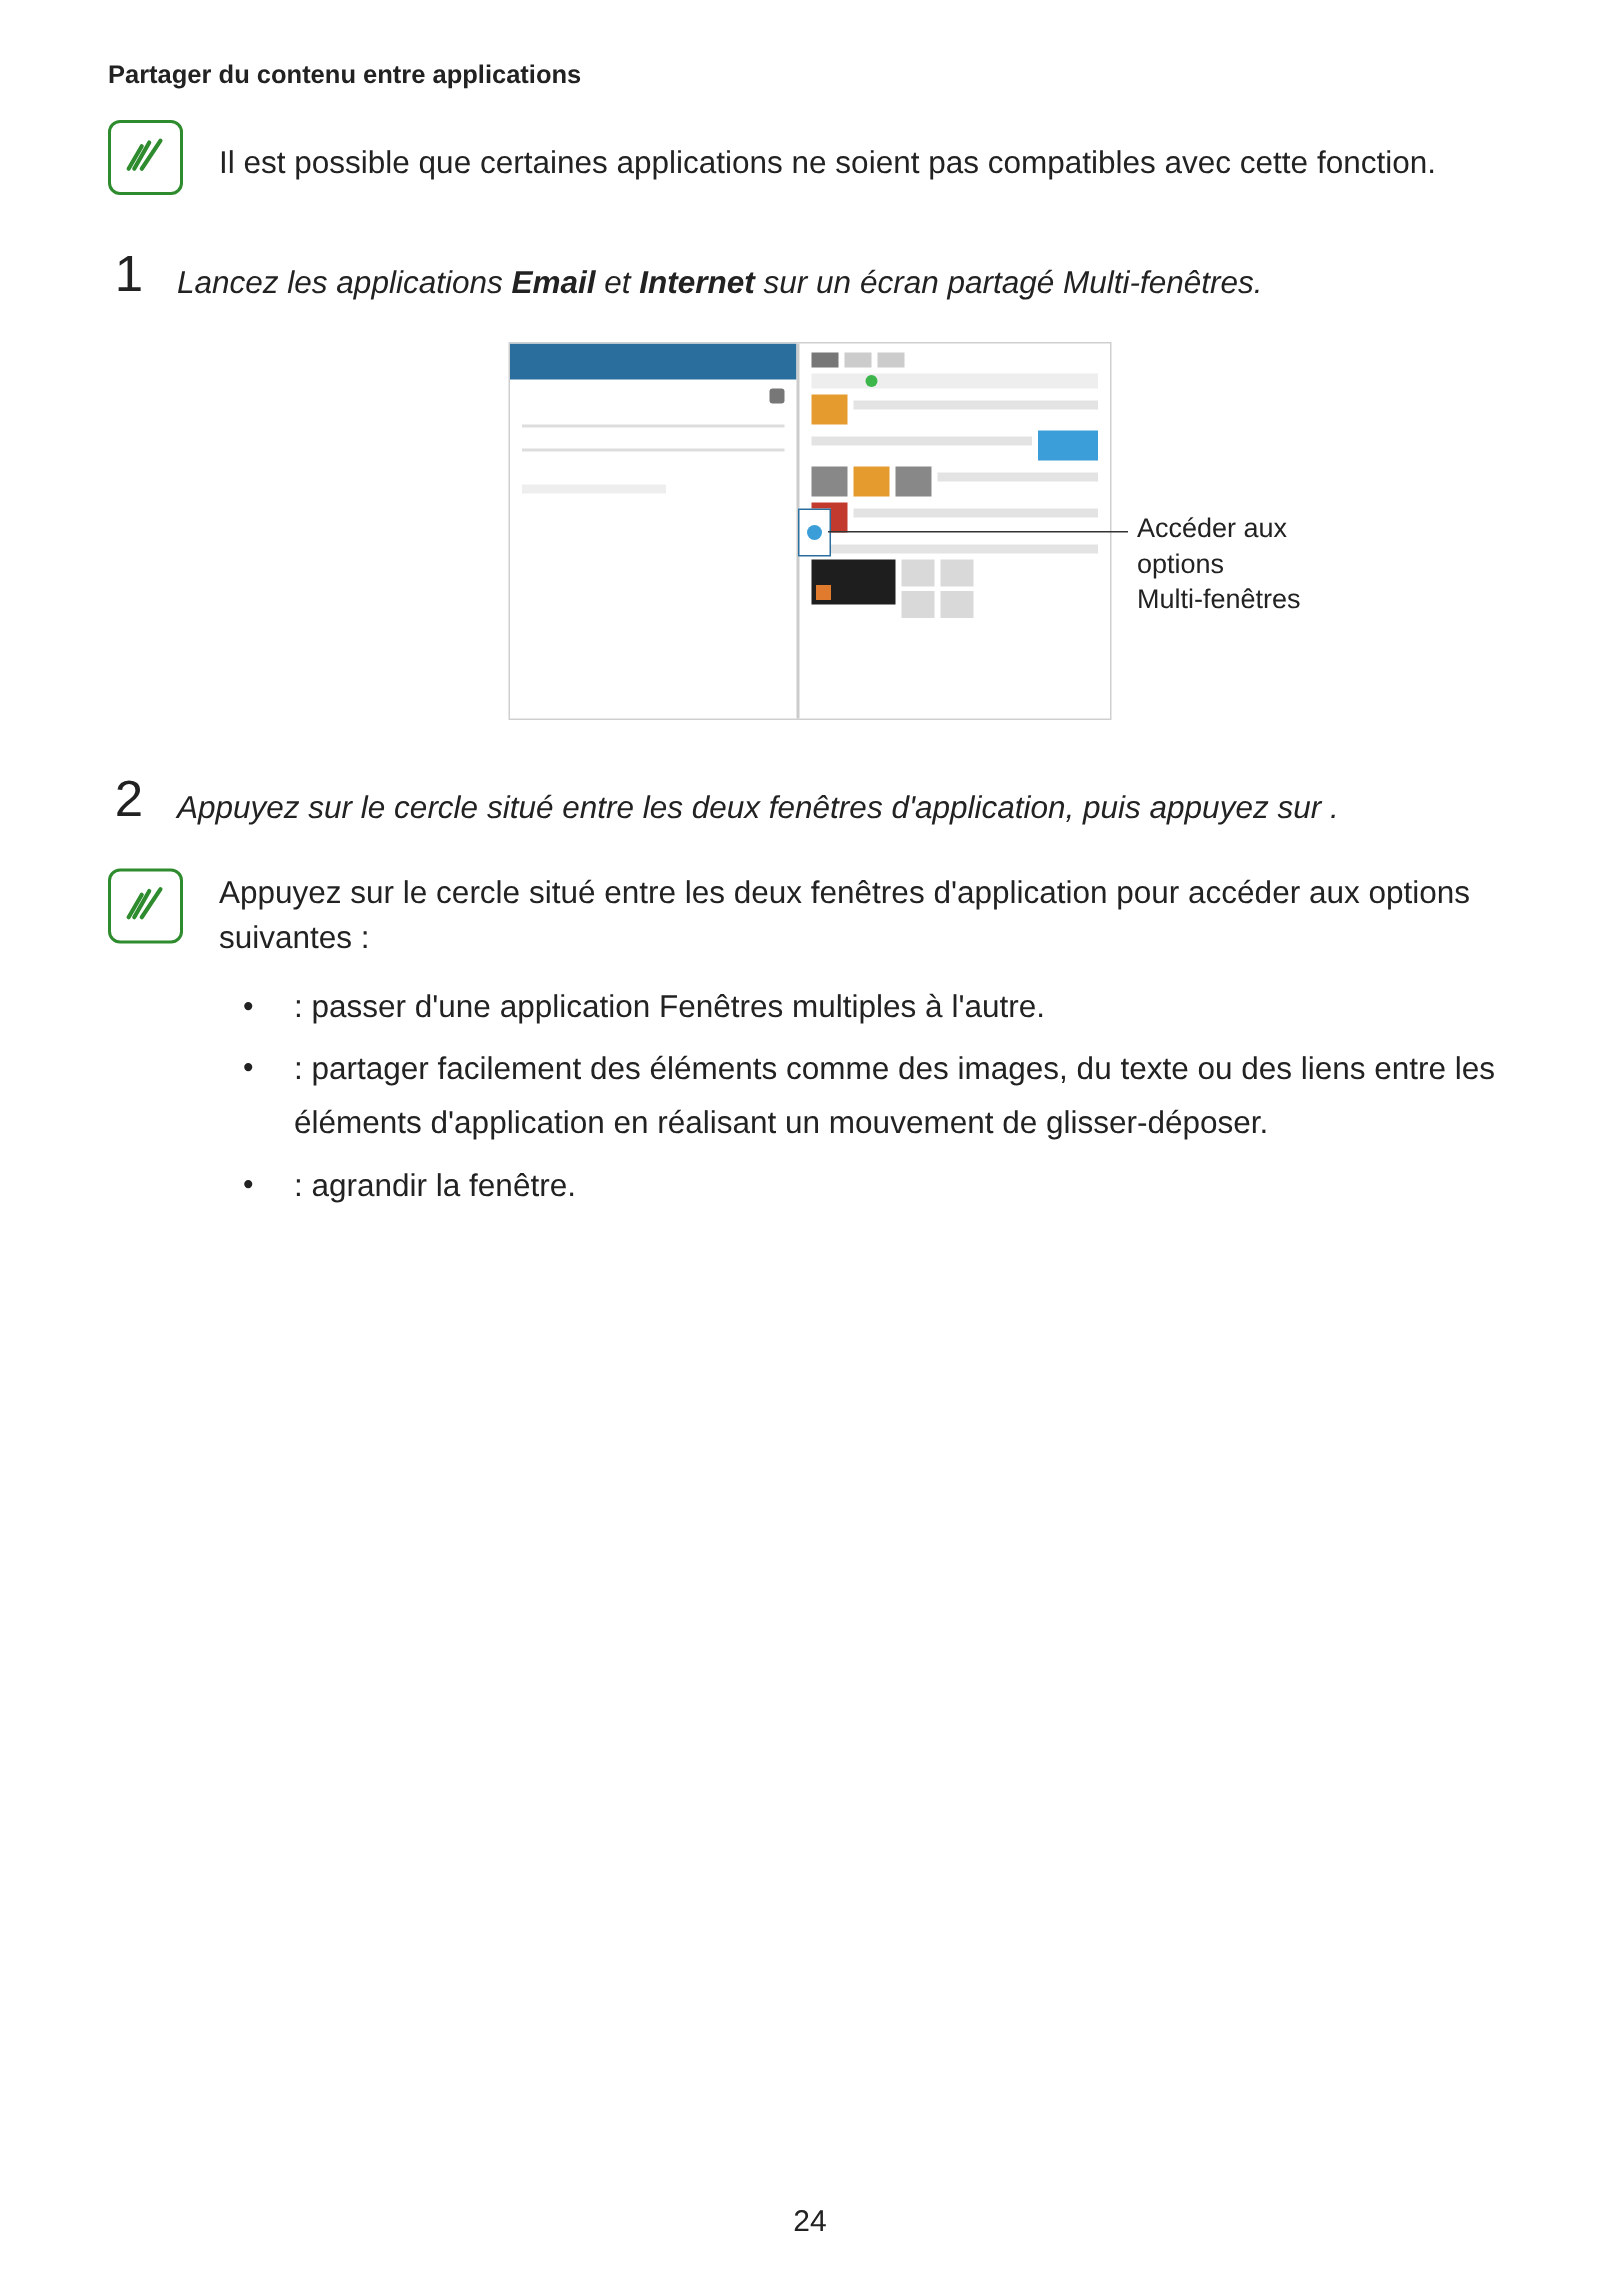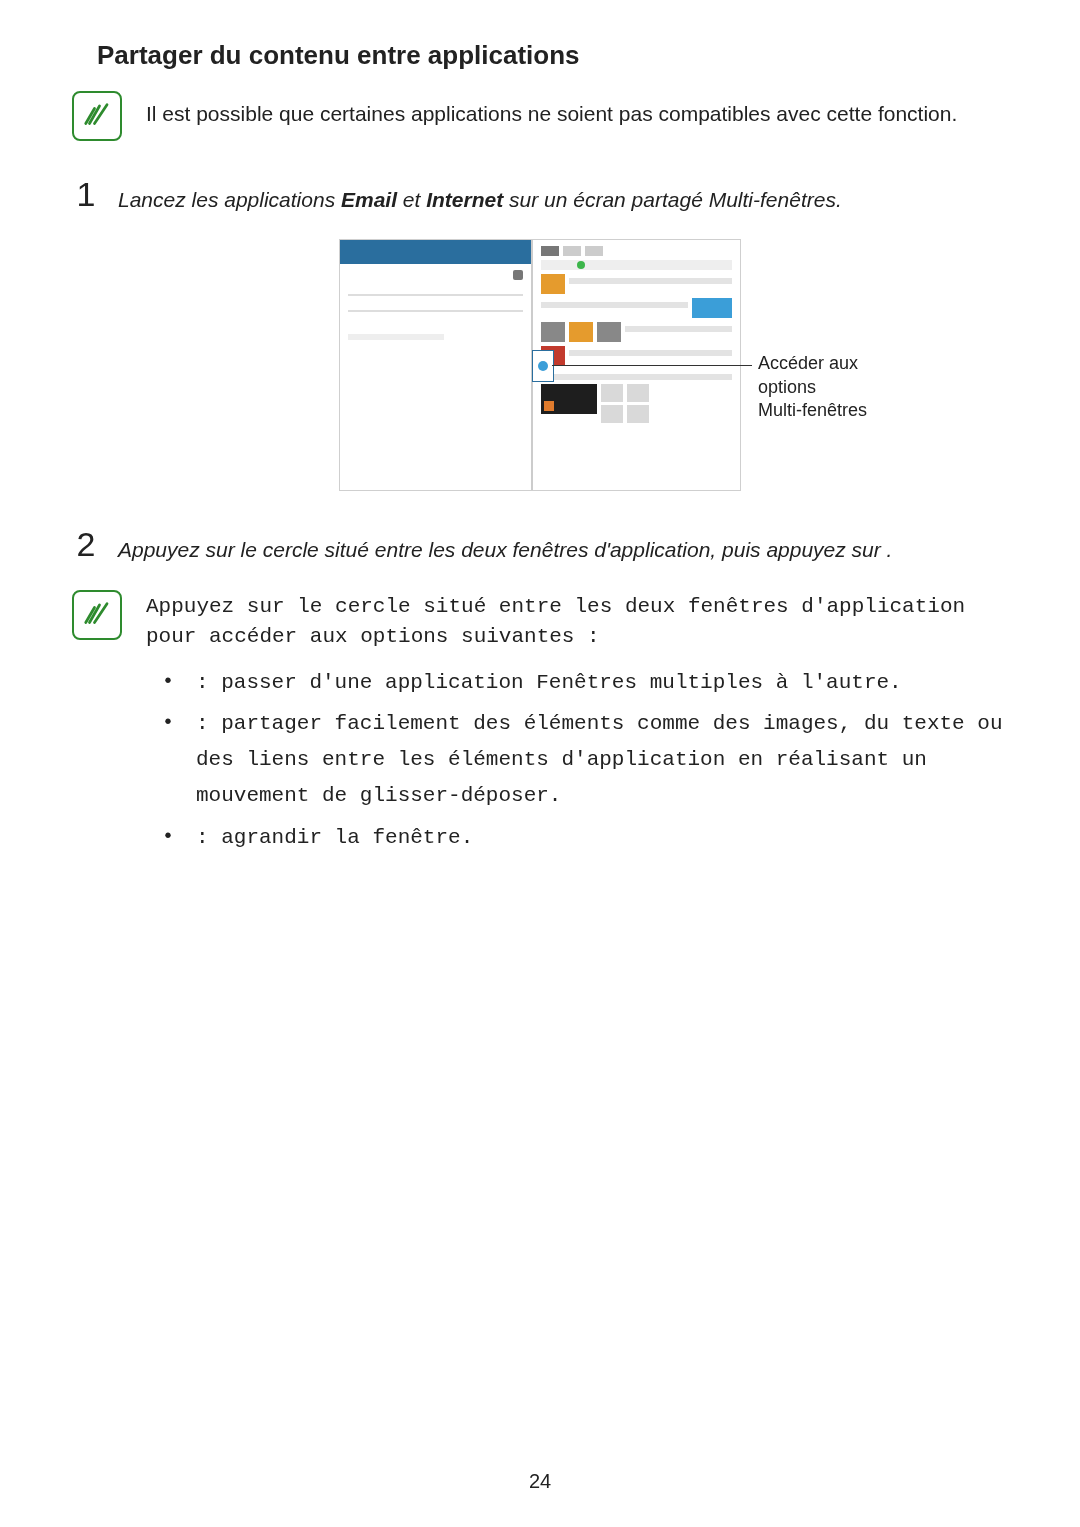--- a/index.html
+++ b/index.html
@@ -15,35 +15,34 @@
     position: relative;
     box-sizing: border-box;
     padding: 40px 72px 0 72px;
   }
   .breadcrumb {
     font-size: 22px;
     color: #555;
     margin-bottom: 50px;
   }
   .section-title {
-    font-size: 26px;
+    font-size: 17px;
     font-weight: 700;
     margin-bottom: 20px;
-    margin-left: 25px;
   }
   .intro {
     font-size: 21px;
     line-height: 1.45;
     margin-bottom: 28px;
   }
   .intro b { font-weight: 700; }
 
   .note-row {
     display: flex;
-    align-items: flex-start;
+    align-items: center;
     gap: 24px;
     margin-bottom: 36px;
   }
   .note-icon {
     width: 46px;
     height: 46px;
     border: 2px solid #2e8b2e;
     border-radius: 8px;
     display: flex;
     align-items: center;
@@ -163,21 +162,20 @@
   .thumb.r { background:#c23a2d; }
   .thumb.b { background:#3b9ed8; width:40px; }
   .thumb.dark { background:#1e1e1e; width:56px; height:30px; position:relative; }
   .thumb.dark::before { content:""; position:absolute; left:3px; bottom:3px; width:10px; height:10px; background:#e07b2d; }
   .txt { height:6px; background:#e3e3e3; flex:1; margin-top:4px; }
   .mini { width:22px; height:18px; background:#d9d9d9; }
   .col { display:flex; flex-direction:column; gap:3px; }
 
   .note-block {
     margin-left: 0;
-    font-family: Liberation Mono, monospace;
   }
   .note-block .note-row { margin-bottom: 12px; align-items: flex-start; }
   .note-block .note-text { padding-top: 2px; }
 
   ul.options {
     list-style: none;
     margin: 6px 0 0 90px;
     padding: 0;
     font-size: 21px;
     line-height: 1.7;

